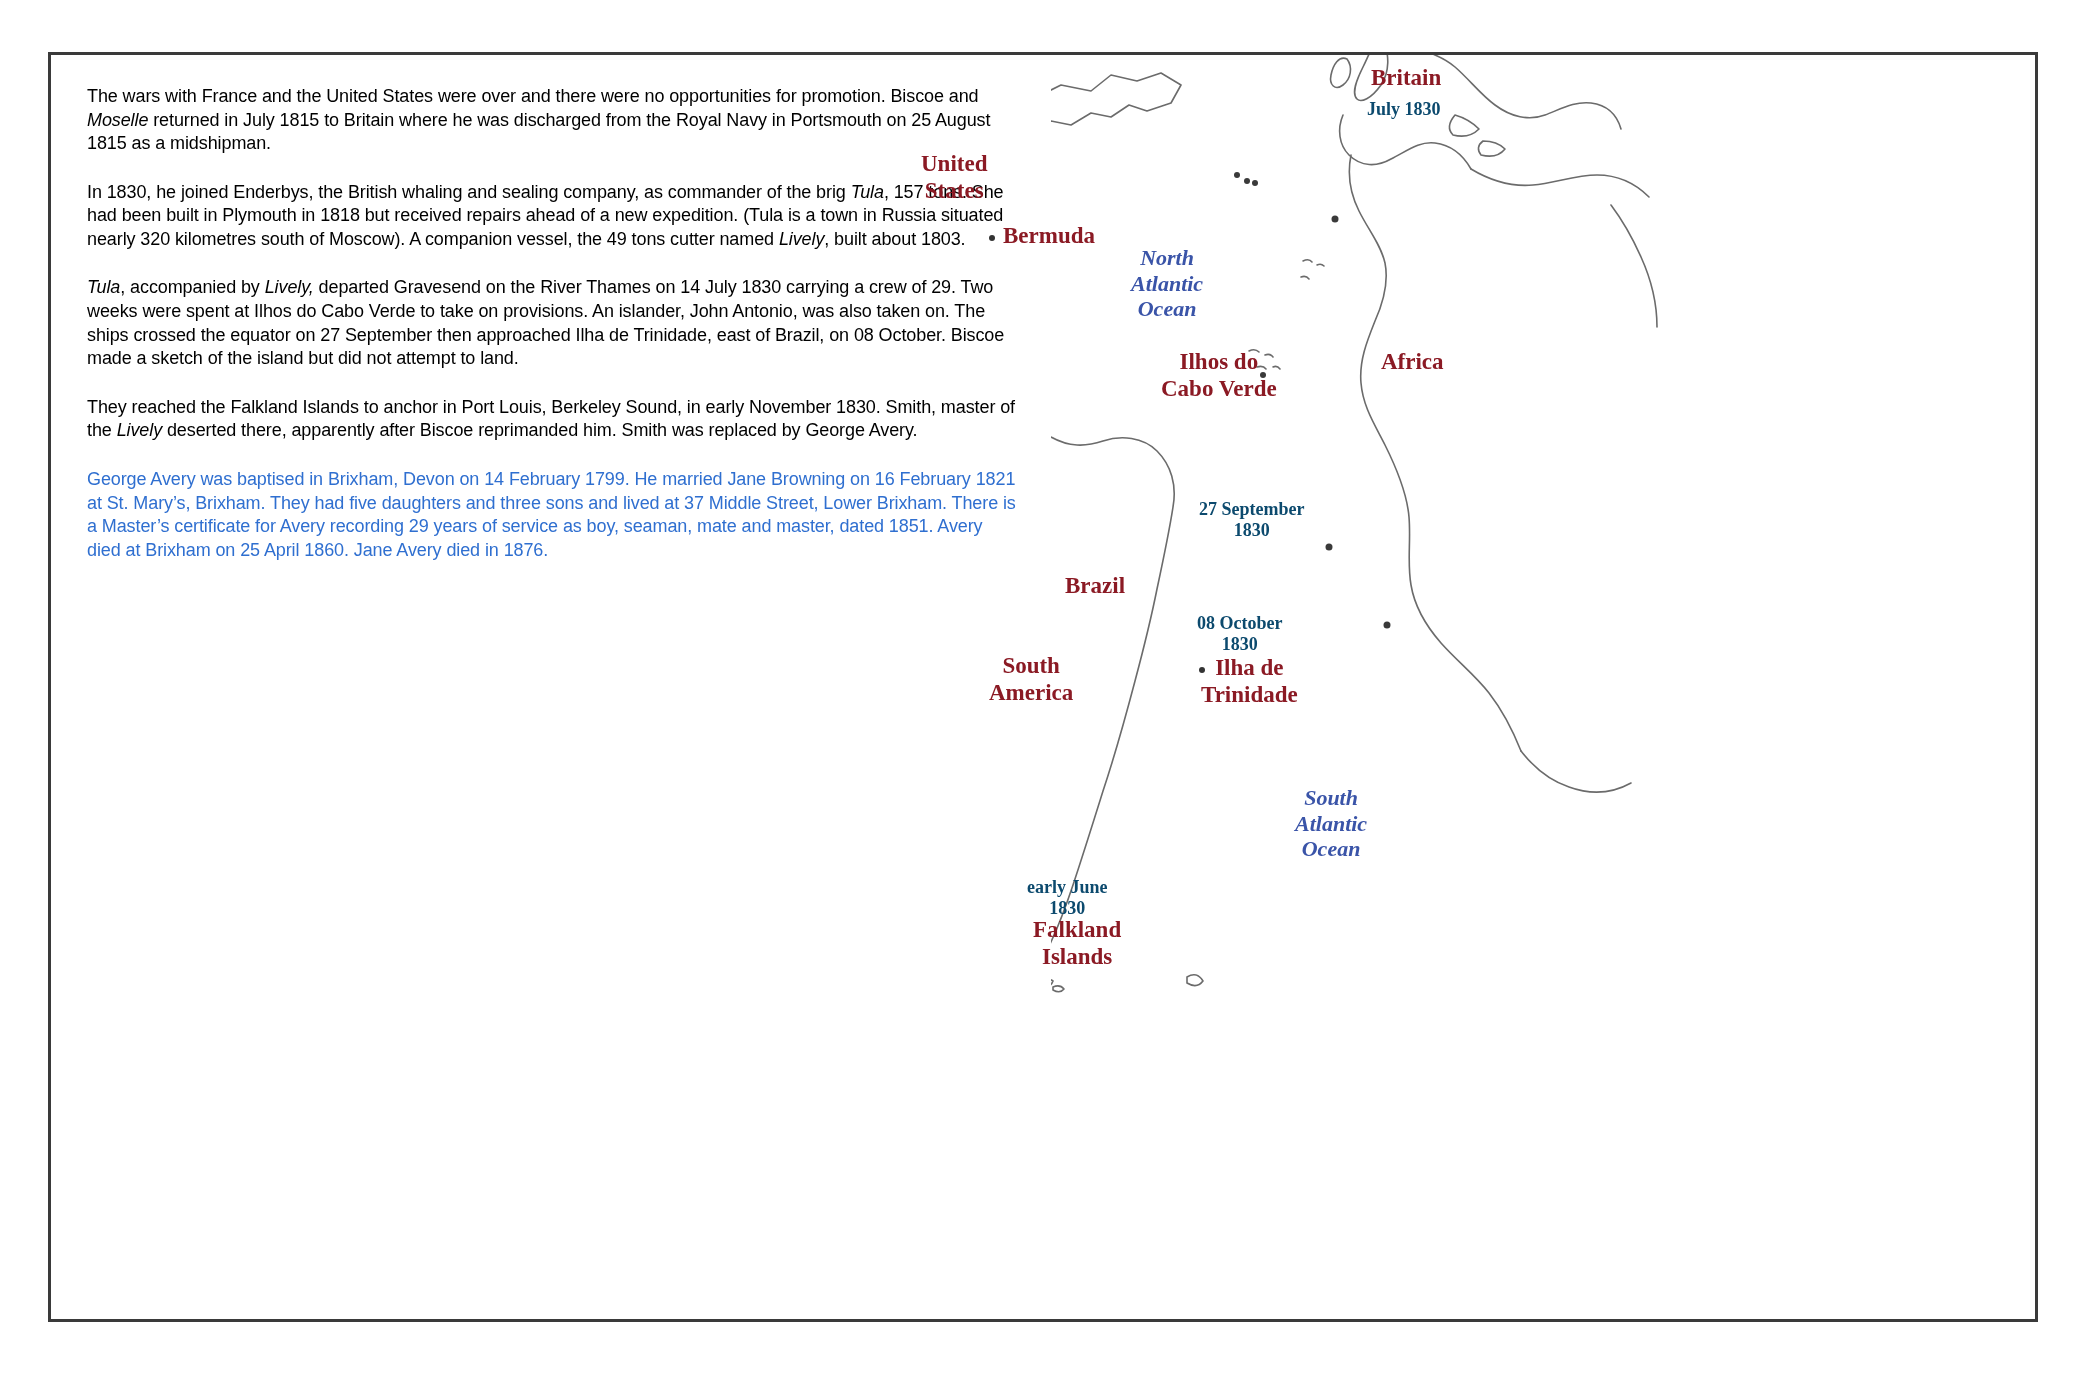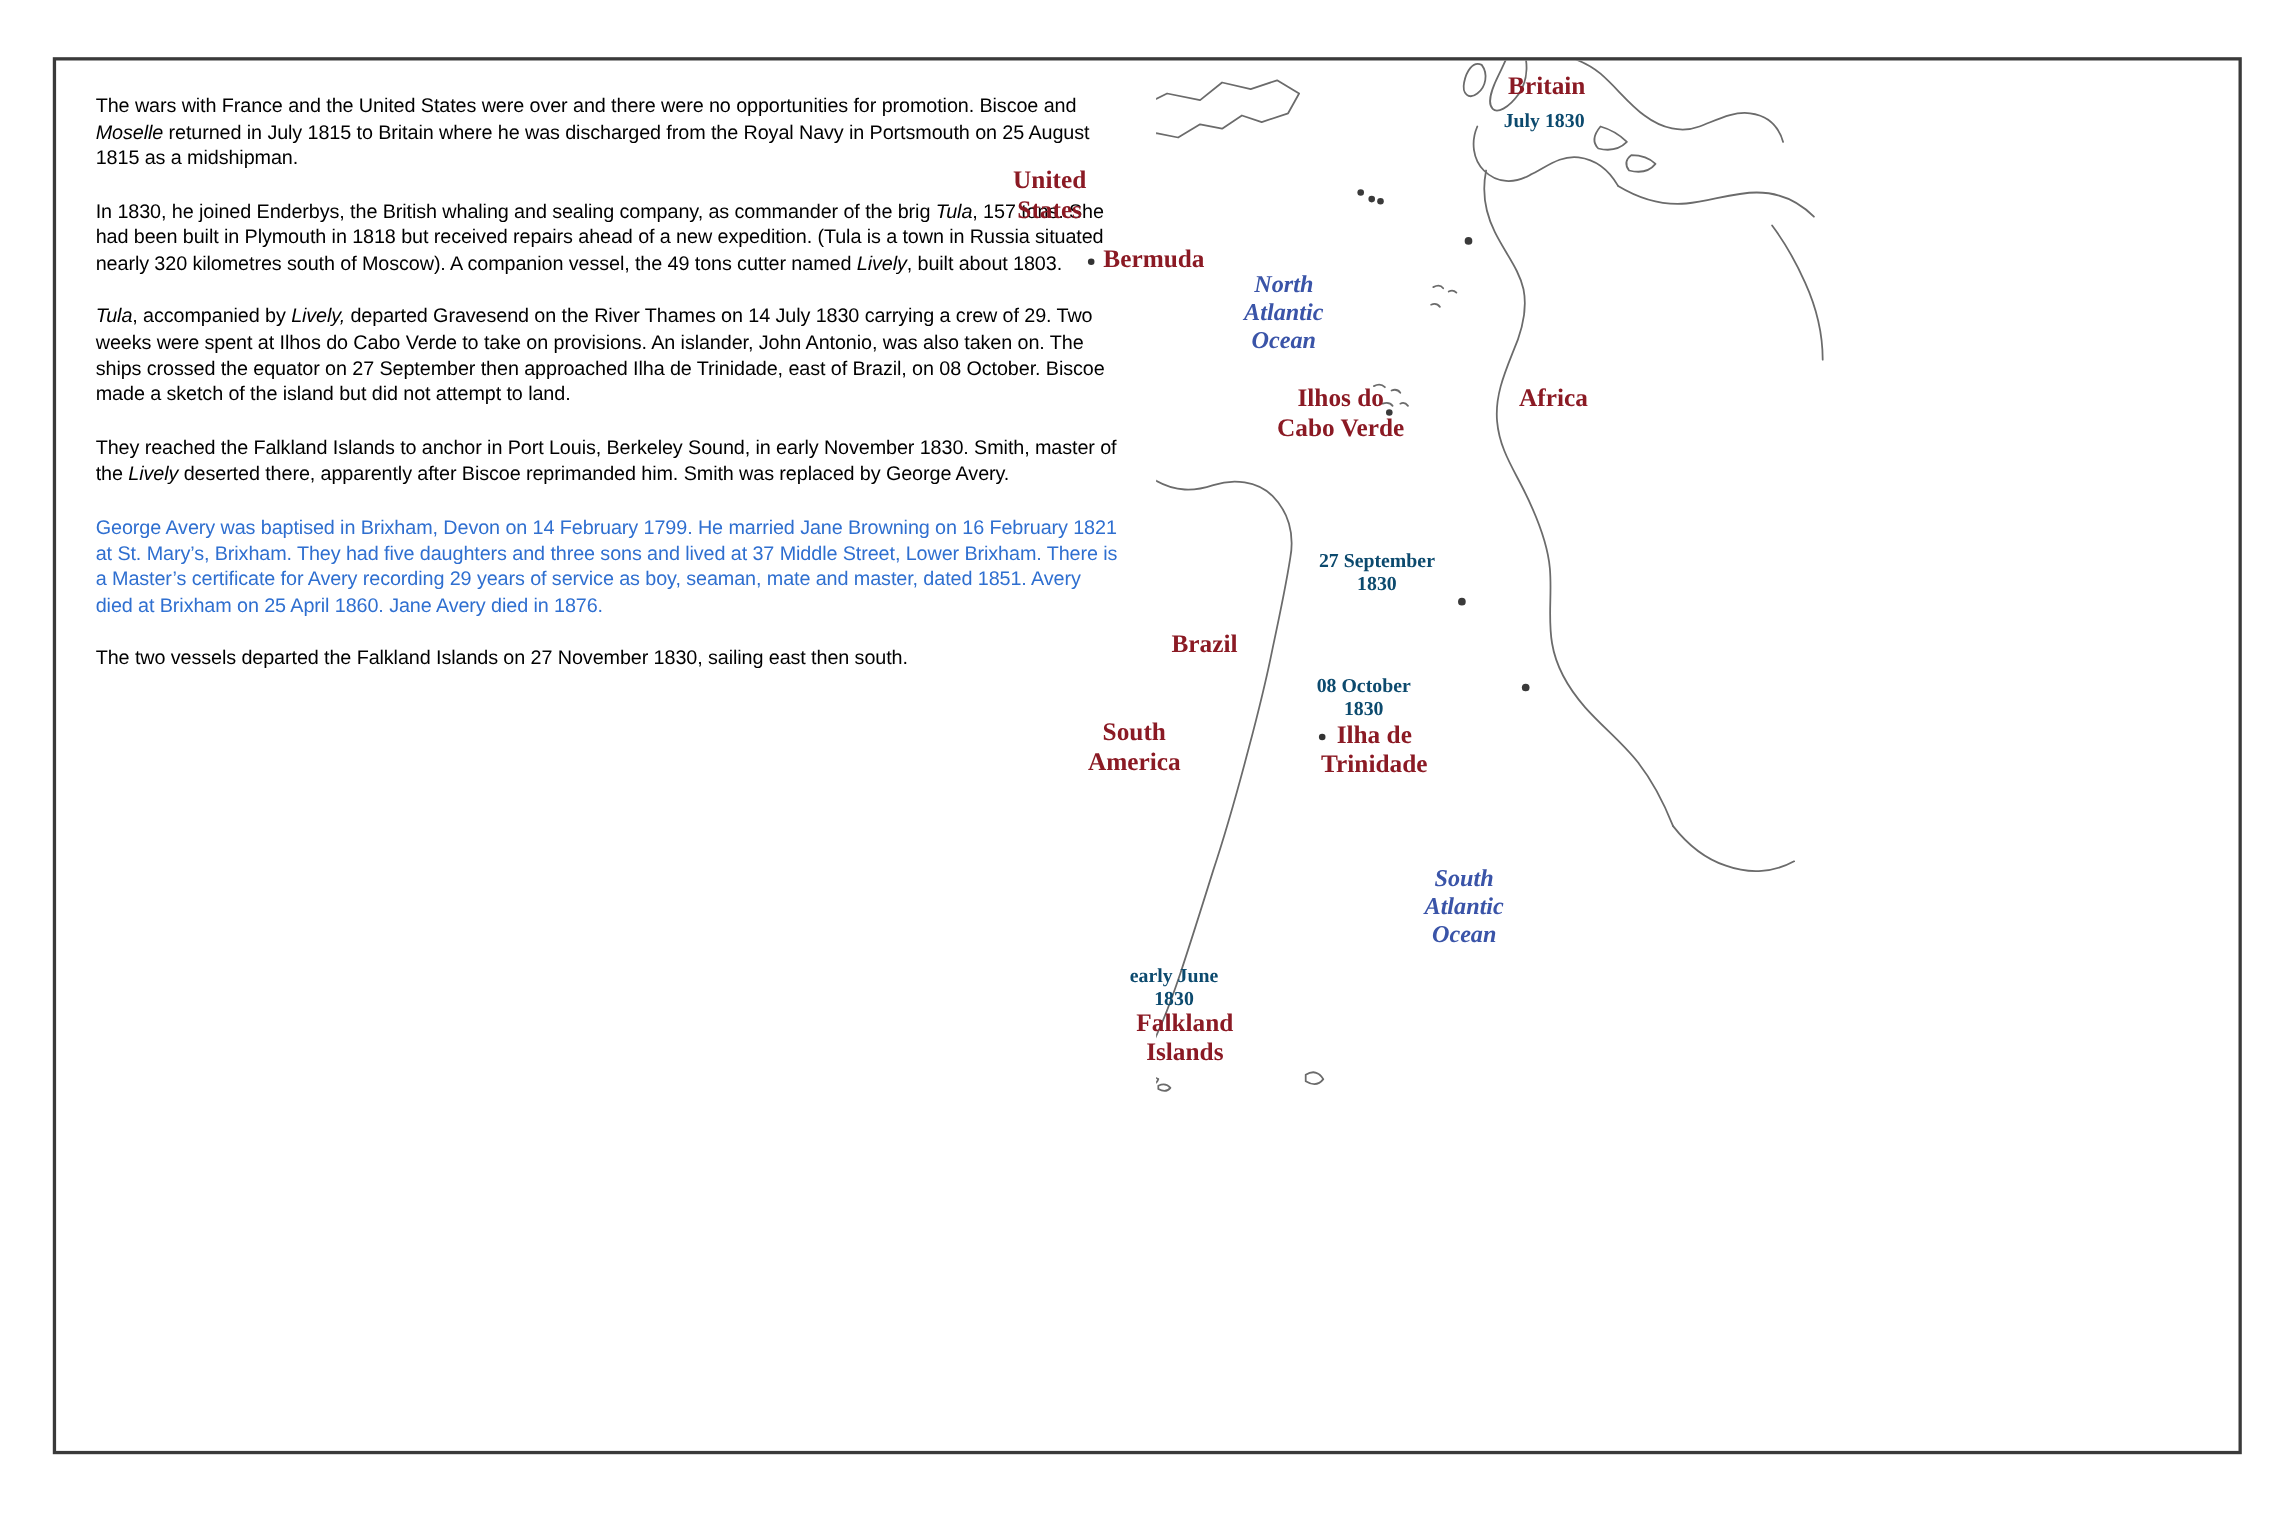--- a/index.html
+++ b/index.html
@@ -118,23 +118,20 @@
     </p>
 
     <p class="para">
       <span>They reached the Falkland Islands to anchor in Port Louis, Berkeley Sound, in early November 1830. Smith, master of the </span><span class="ital">Lively</span><span> deserted there, apparently after Biscoe reprimanded him. Smith was replaced by George Avery.</span>
     </p>
 
     <p class="para blue">
       <span>George Avery was baptised in Brixham, Devon on 14 February 1799. He married Jane Browning on 16 February 1821 at St. Mary’s, Brixham. They had five daughters and three sons and lived at 37 Middle Street, Lower Brixham. There is a Master’s certificate for Avery recording 29 years of service as boy, seaman, mate and master, dated 1851. Avery died at Brixham on 25 April 1860. Jane Avery died in 1876.</span>
     </p>
 
-    <p class="para">
-      <span>The two vessels departed the Falkland Islands on 27 November 1830, sailing east then south.</span>
-    </p>
   </div>
 
 
   <div class="map">
     <svg width="990" height="1264" viewBox="0 0 990 1264">
       <g fill="none" stroke="#6b6b6b" stroke-width="1.6" stroke-linejoin="round" stroke-linecap="round">
 
         <path d="M-80 30 L-40 28 L-10 40 L10 30 L40 36 L60 20 L86 26 L110 18 L130 30 L120 48 L96 56 L78 50 L60 62 L40 58 L20 70 L0 66 L-20 78 L-44 74 L-70 84 L-80 78 Z"></path>
         <path d="M-60 96 L-30 92 L-10 104 L-30 118 L-56 114 Z"></path>
         <path d="M-100 40 C -70 60, -60 95, -72 130 C -80 160, -90 190, -98 215"></path>

